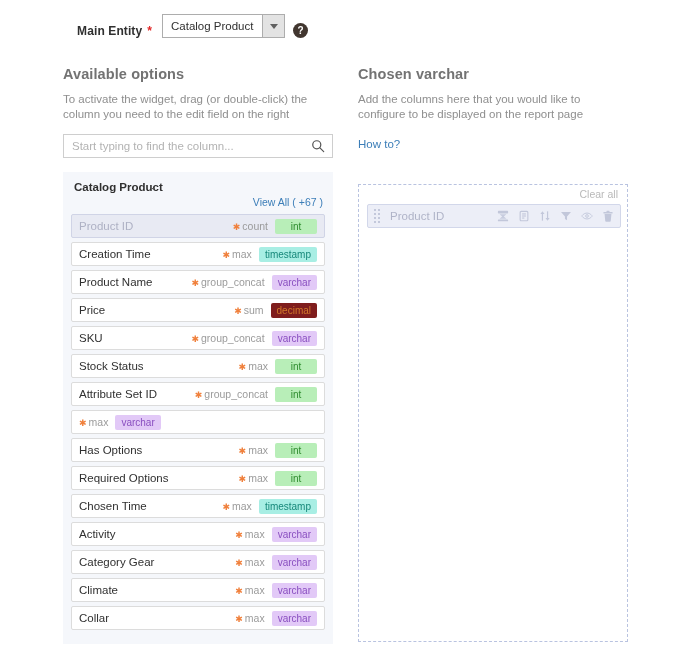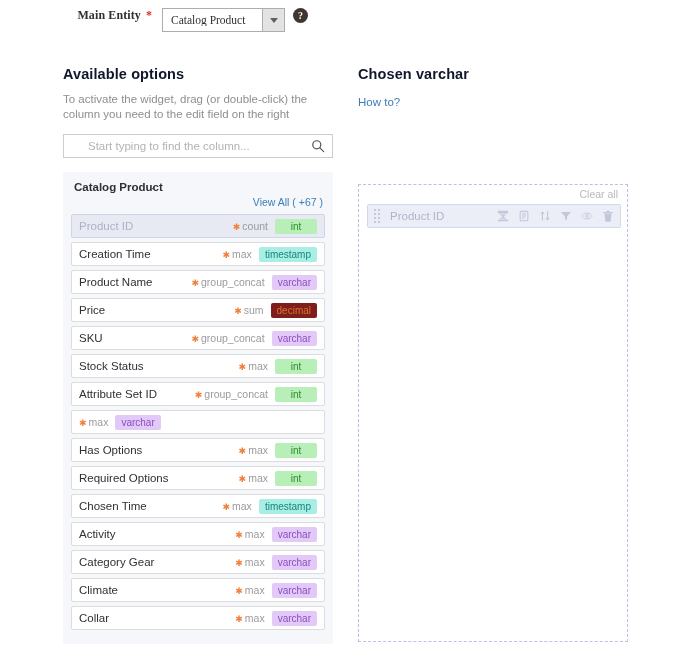--- a/index.html
+++ b/index.html
@@ -8,21 +8,21 @@
     width: 685px; height: 646px;
     background: #ffffff;
     font-family: "Liberation Sans", sans-serif;
     overflow: hidden;
   }
   .page { position: relative; width: 685px; height: 646px; background: #fff; }
 
   
   .entity-row {
     position: absolute; left: 0; top: 8px; width: 685px; height: 30px;
-    display: flex; align-items: flex-start; font-family: Liberation Serif, serif;
+    display: flex; align-items: flex-end;
   }
   .entity-label {
     width: 152px; text-align: right; padding-right: 0;
     font-size: 12px; font-weight: bold; color: #303030;
     letter-spacing: .1px;
   }
   .req-star { color: #e22626; font-size: 12px; margin-left: 5px; font-weight: bold; }
   .select-wrap {
     margin-left: 10px; position: relative;
     width: 123px; height: 24px;
@@ -48,36 +48,36 @@
     background: #41362f; color: #fff; font-size: 10px; font-weight: bold;
     display: flex; align-items: center; justify-content: center;
     line-height: 1; cursor: pointer;
   }
 
   
   .col-left  { position: absolute; left: 63px;  top: 66px; width: 270px; }
   .col-right { position: absolute; left: 358px; top: 66px; width: 270px; }
 
   .col-title {
-    font-size: 14.5px; font-weight: bold; color: #0f172a;
+    font-size: 14.5px; font-weight: bold; color: #737373;
     margin: 0 0 10px 0; letter-spacing: .1px;
   }
   .col-desc {
     font-size: 11.5px; color: #8f8f8f; line-height: 15px;
     margin: 0 0 12px 0; max-width: 268px;
   }
   .howto-link {
     font-size: 11.5px; color: #3c7eb8; text-decoration: none; cursor: pointer;
   }
 
   
   .search-box {
     position: relative; width: 270px; height: 24px;
     border: 1px solid #cecece; background: #fff;
-    display: flex; align-items: center; margin-top: 2px; padding-left: 16px;
+    display: flex; align-items: center; margin-top: 2px;
   }
   .search-input {
     flex: 1; border: 0; outline: 0; background: transparent;
     font-family: "Liberation Sans", sans-serif;
     font-size: 11.5px; color: #303030; padding: 0 24px 0 8px; height: 22px;
   }
   .search-input::placeholder { color: #b3b3b3; }
   .search-icon {
     position: absolute; right: 7px; top: 4px;
     width: 14px; height: 14px; color: #555;
@@ -189,20 +189,21 @@
         <svg viewBox="0 0 16 16" width="14" height="14" fill="none" stroke="#555" stroke-width="1.4">
           <circle cx="6.6" cy="6.6" r="4.6"></circle>
           <line x1="10.2" y1="10.2" x2="14.5" y2="14.5" stroke-linecap="round"></line>
         </svg>
       </span>
     </div>
   </div>
 
   <div class="col-right">
     <h2 class="col-title">Chosen varchar</h2>
+    <p class="col-desc">Add the columns here that you would like to configure to be displayed on the report page</p>
     <a class="howto-link">How to?</a>
   </div>
 
   <div class="avail-panel">
     <div class="panel-head">
       <span class="group-name">Catalog Product</span>
       <span class="group-toggle">-</span>
       <span class="view-all">View All ( +67 )</span>
     </div>
     <div id="avail-rows">

